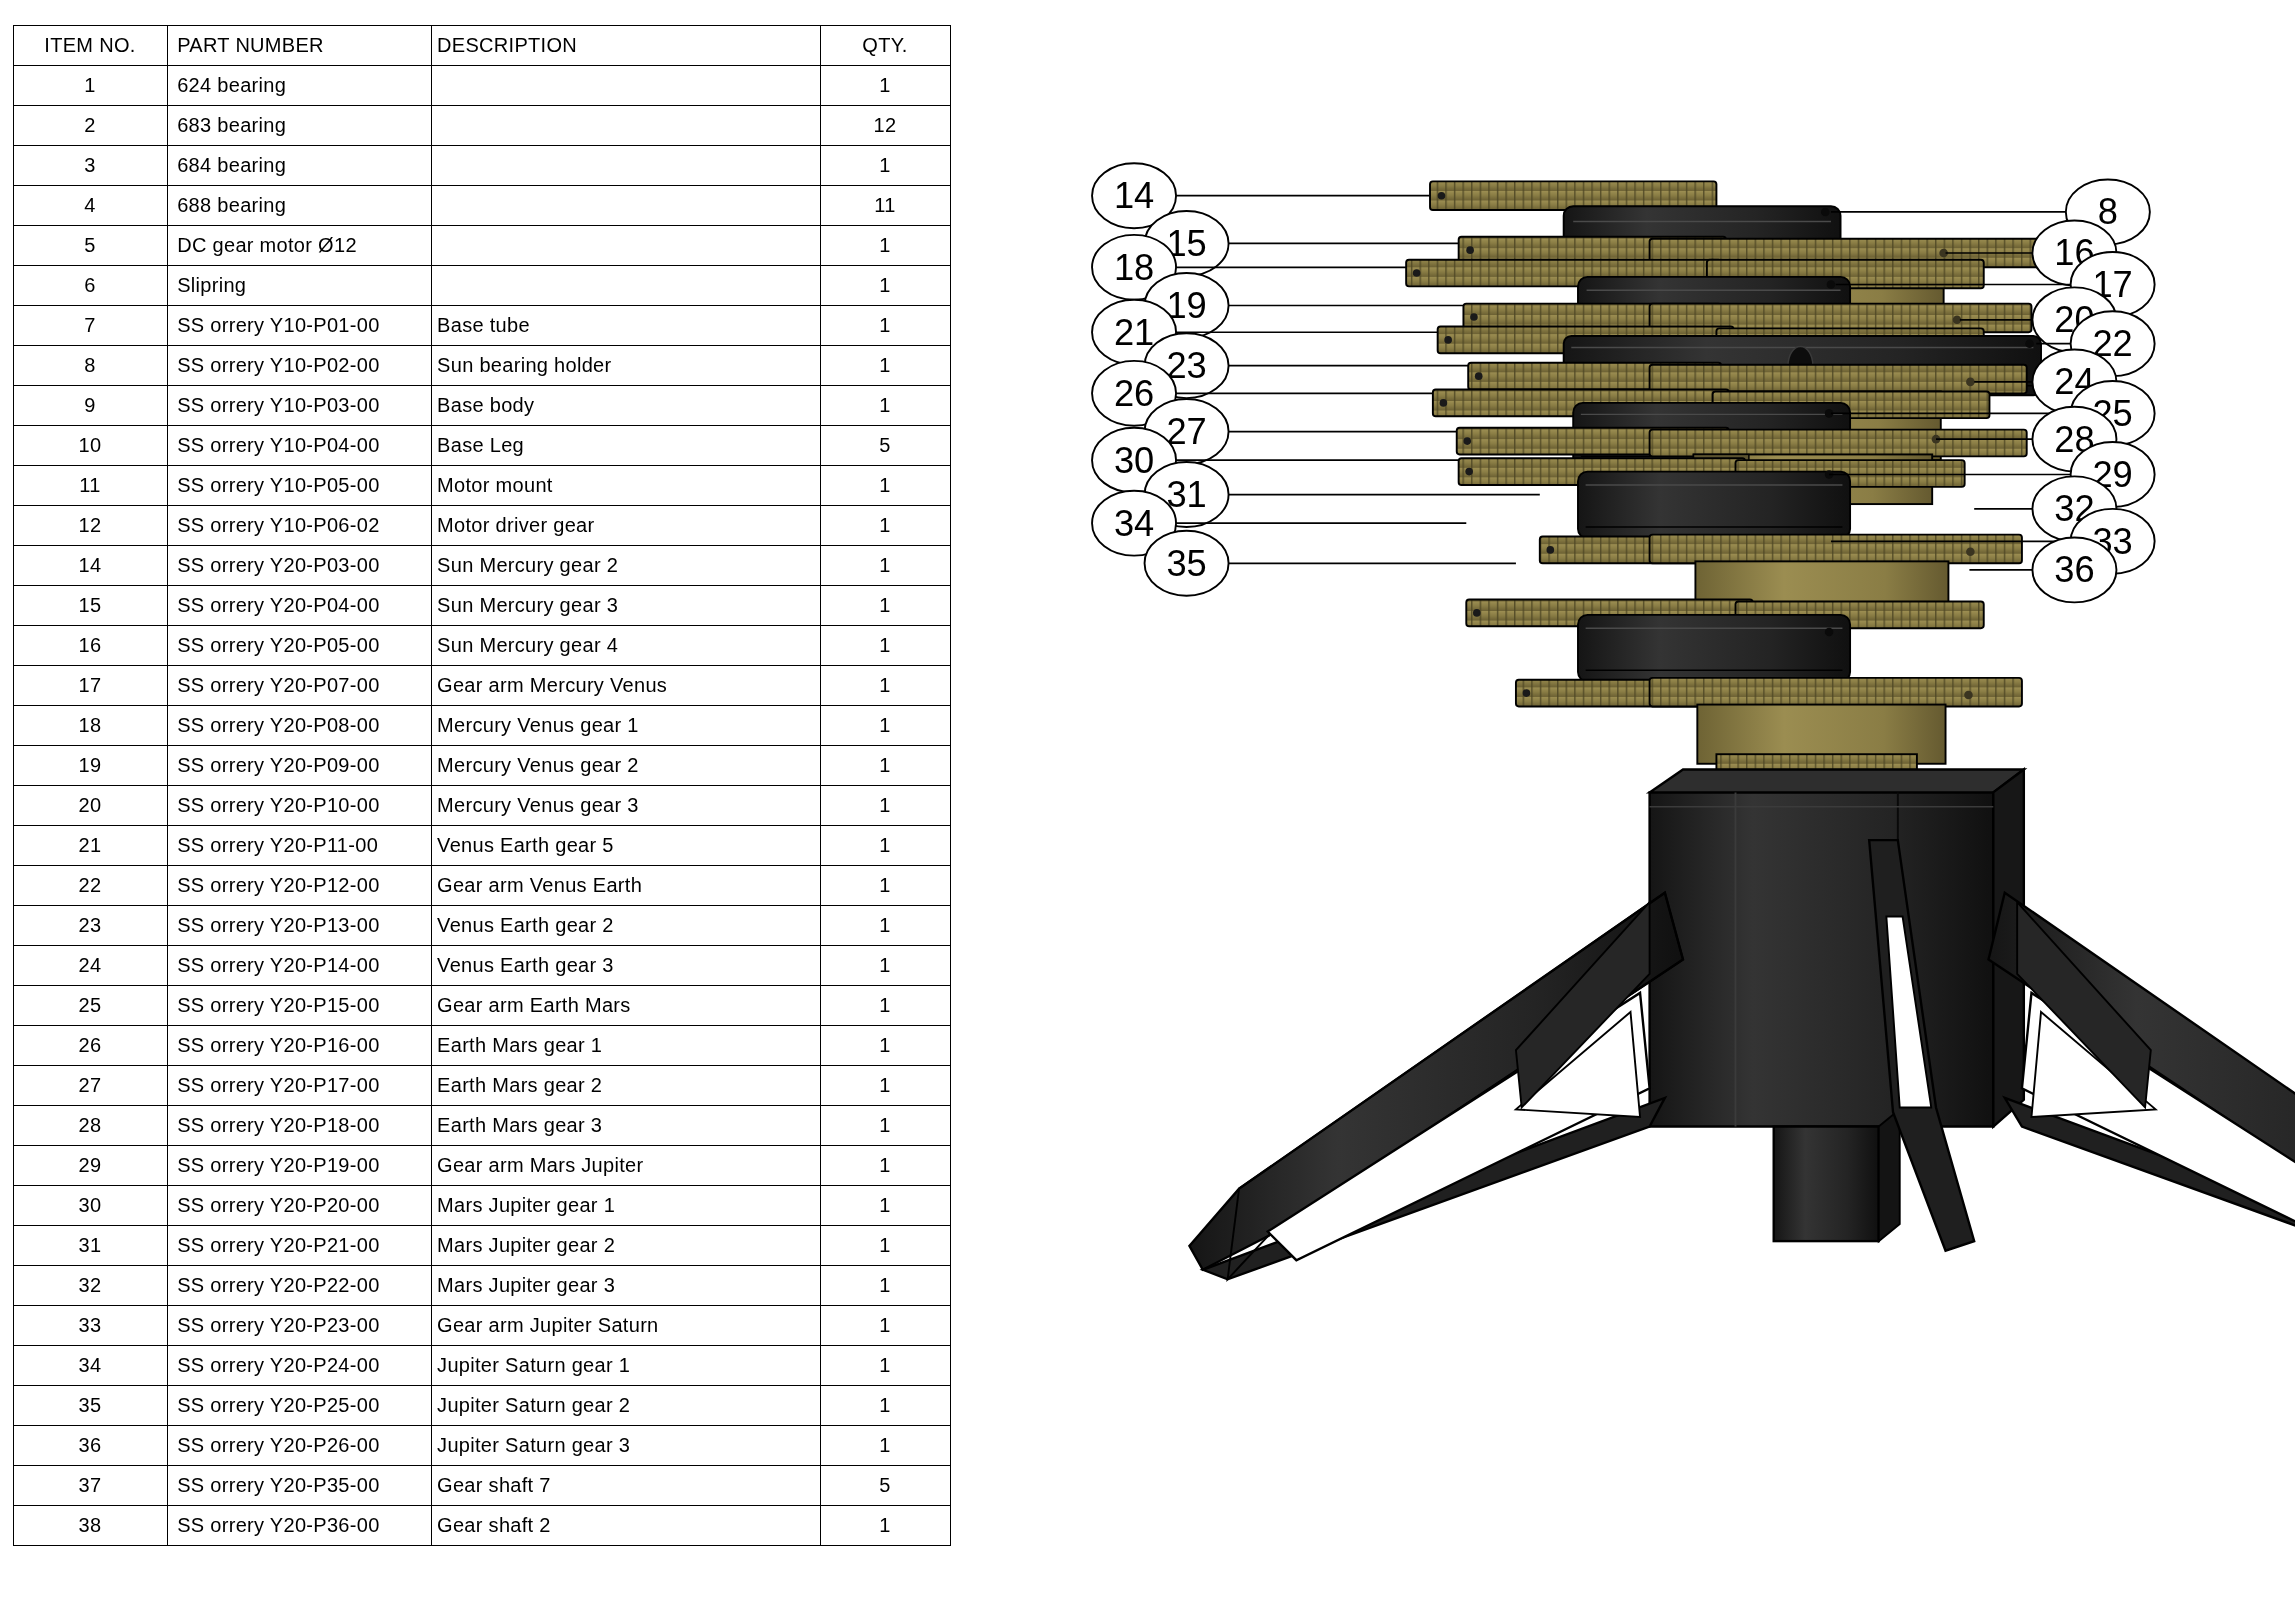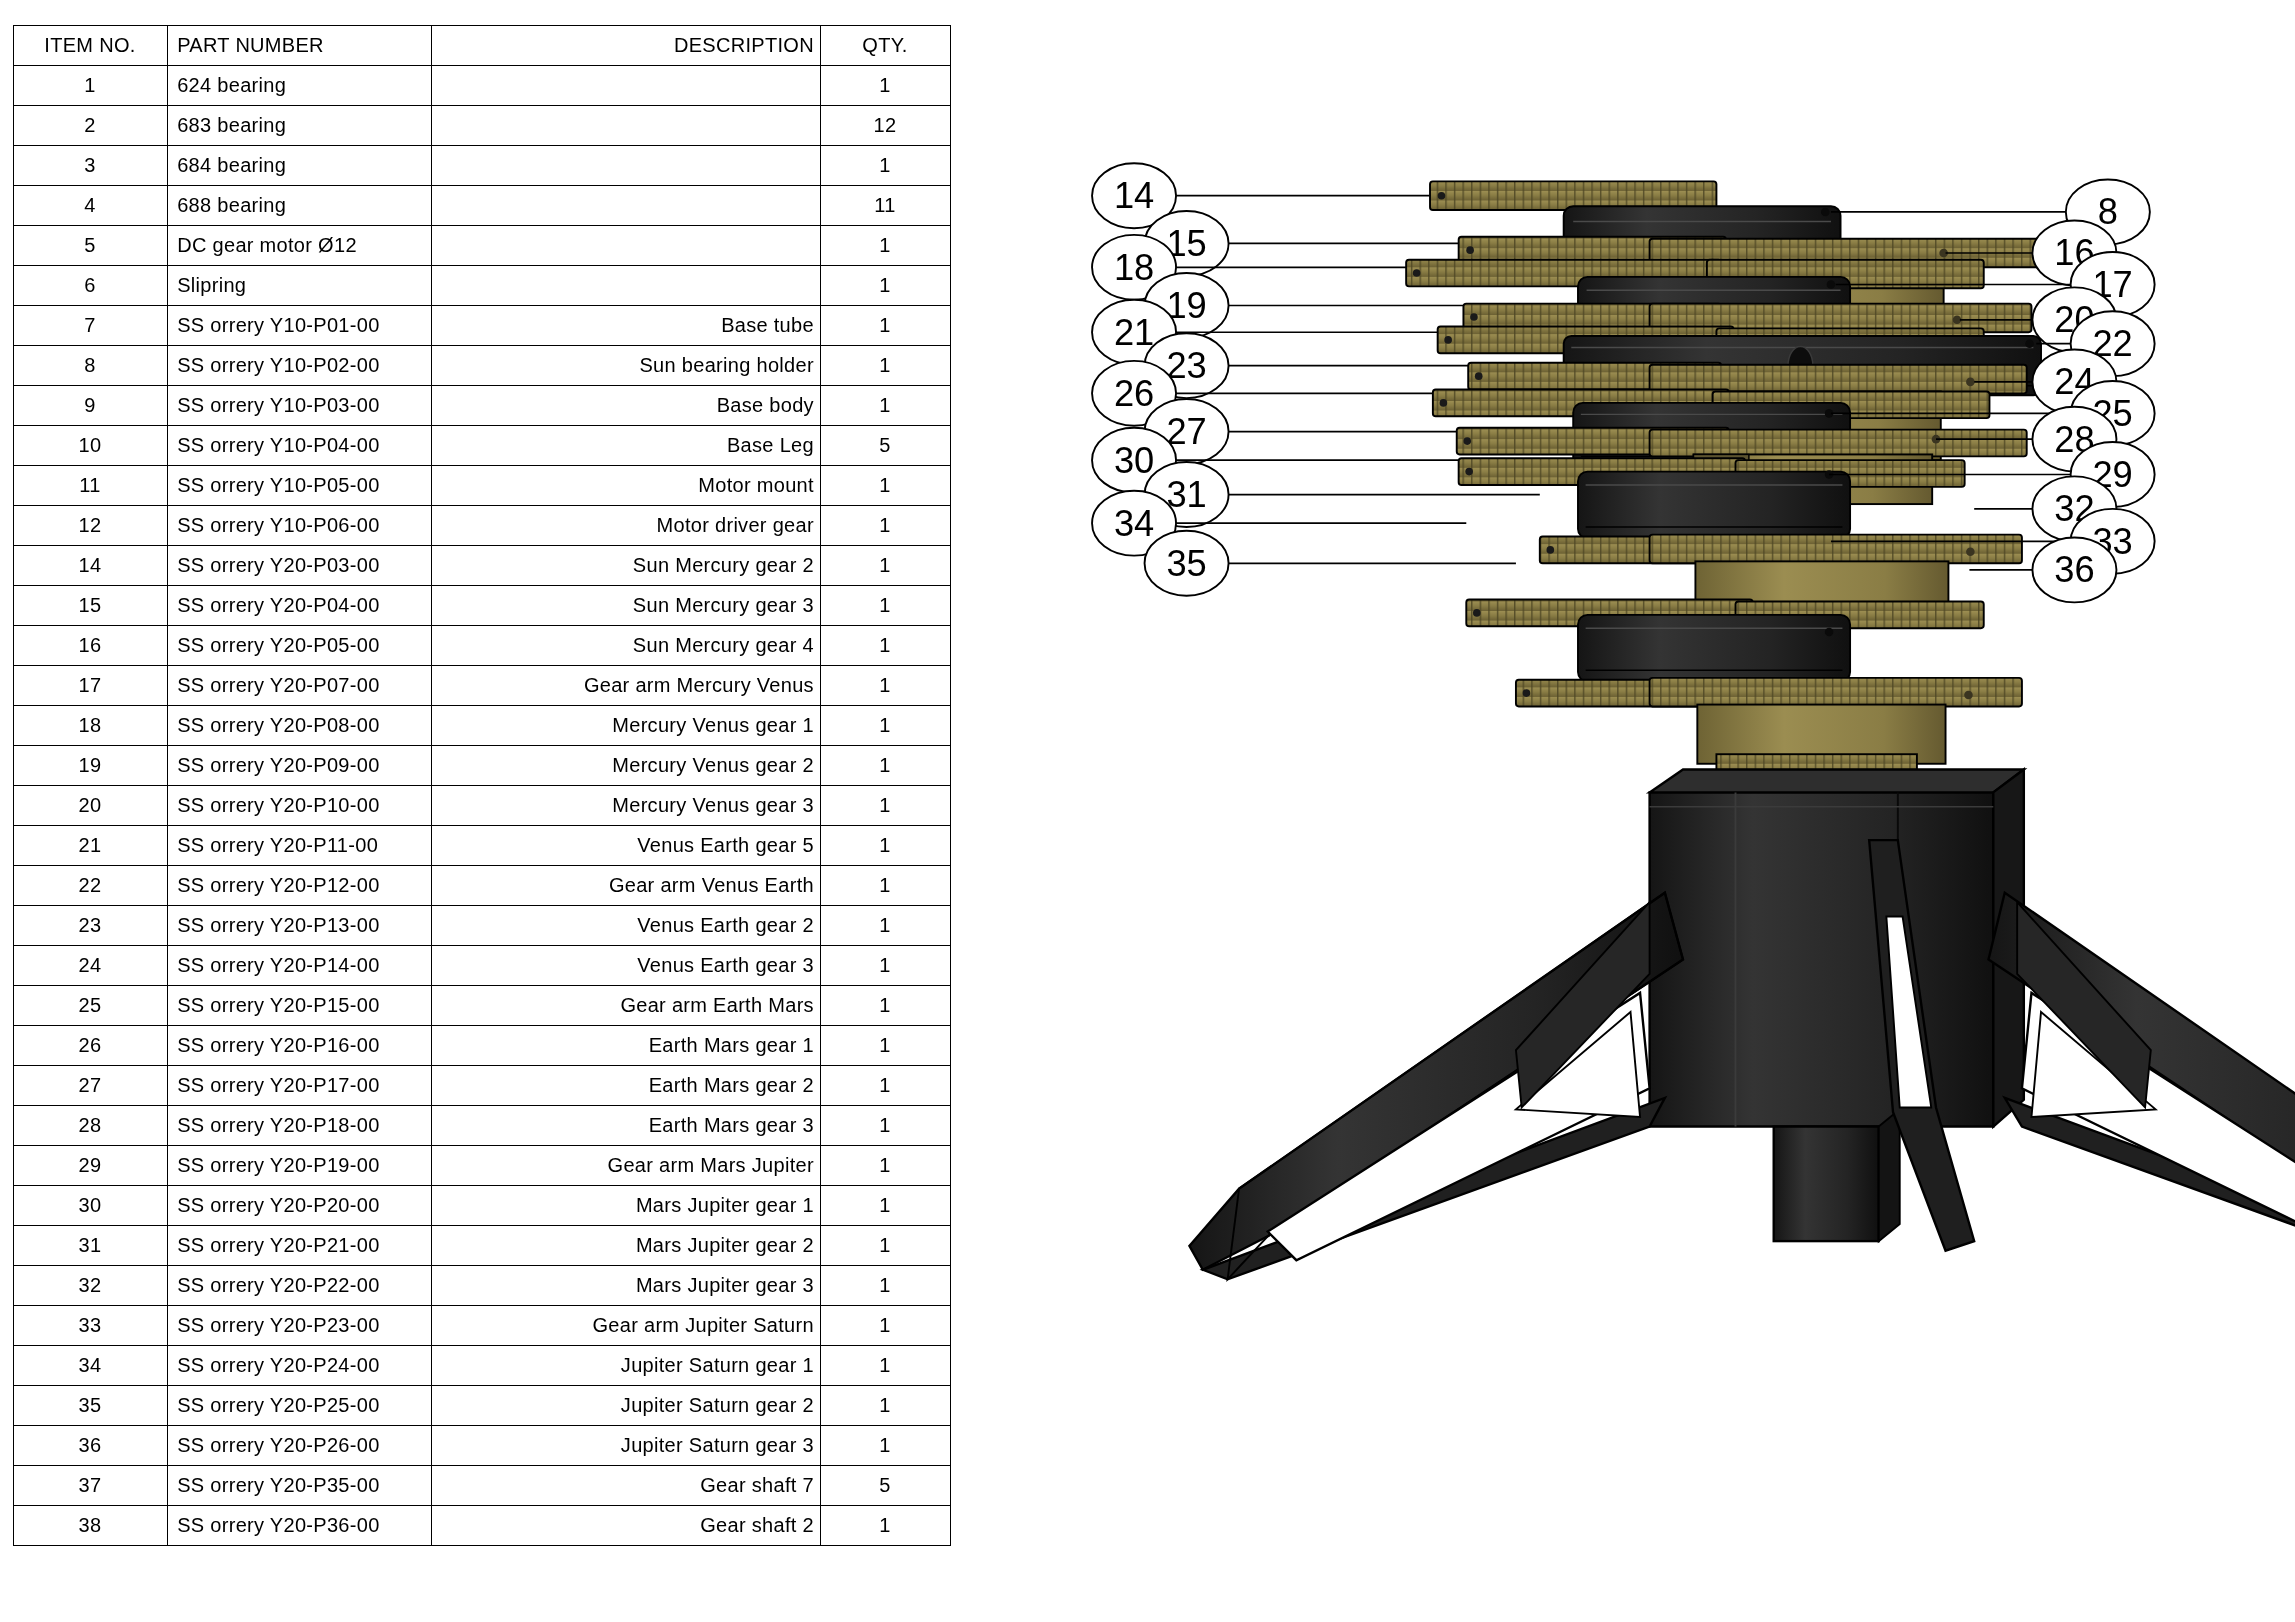--- a/index.html
+++ b/index.html
@@ -29,21 +29,21 @@
     font-size: 20px;
     color: #000;
     padding: 0 5.6px;
     letter-spacing: 0.3px;
     white-space: nowrap;
     overflow: hidden;
   }
   #bom-table th { font-size: 20px; }
   .col-item  { width: 154px; text-align: center; }
   .col-part  { width: 264px; text-align: left; padding-left: 9.7px !important; }
-  .col-desc  { width: 389px; text-align: right; }
+  .col-desc  { width: 389px; text-align: left; }
   .col-qty   { width: 130px; text-align: center; }
 
   
   #exploded-view {
     position: absolute;
     left: 965px; top: 0;
     width: 1331px; height: 1623px;
   }
   #exploded-svg { display: block; width: 100%; height: 100%; }
 </style>
@@ -121,21 +121,21 @@
         <td class="col-qty">5</td>
       </tr>
       <tr>
         <td class="col-item">11</td>
         <td class="col-part">SS orrery Y10-P05-00</td>
         <td class="col-desc">Motor mount</td>
         <td class="col-qty">1</td>
       </tr>
       <tr>
         <td class="col-item">12</td>
-        <td class="col-part">SS orrery Y10-P06-00</td>
+        <td class="col-part">SS orrery Y10-P06-02</td>
         <td class="col-desc">Motor driver gear</td>
         <td class="col-qty">1</td>
       </tr>
       <tr>
         <td class="col-item">14</td>
         <td class="col-part">SS orrery Y20-P03-00</td>
         <td class="col-desc">Sun Mercury gear 2</td>
         <td class="col-qty">1</td>
       </tr>
       <tr>

